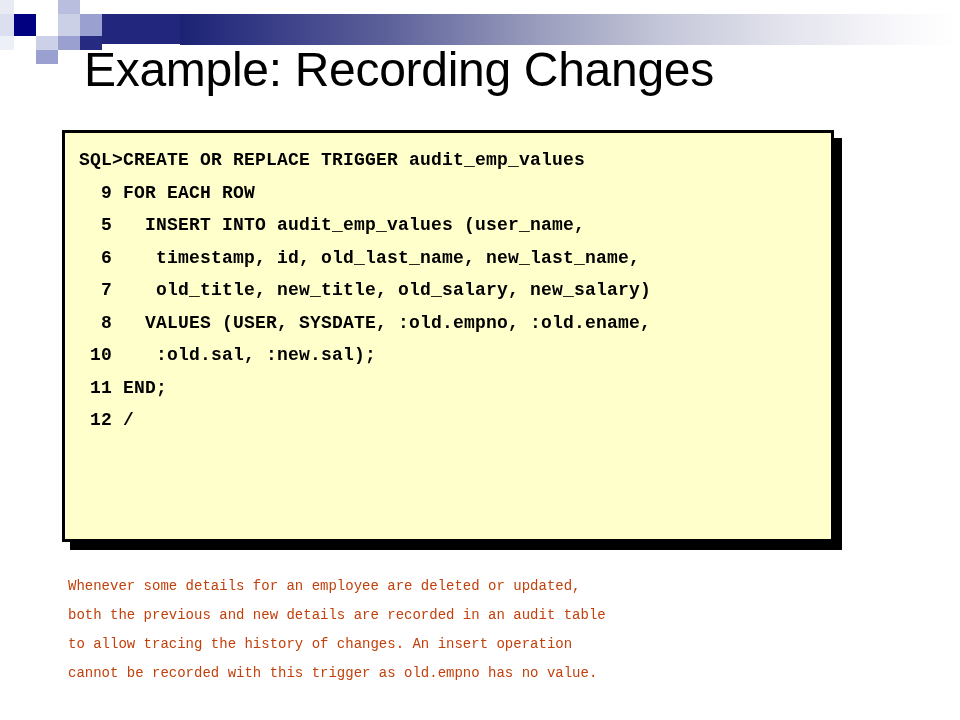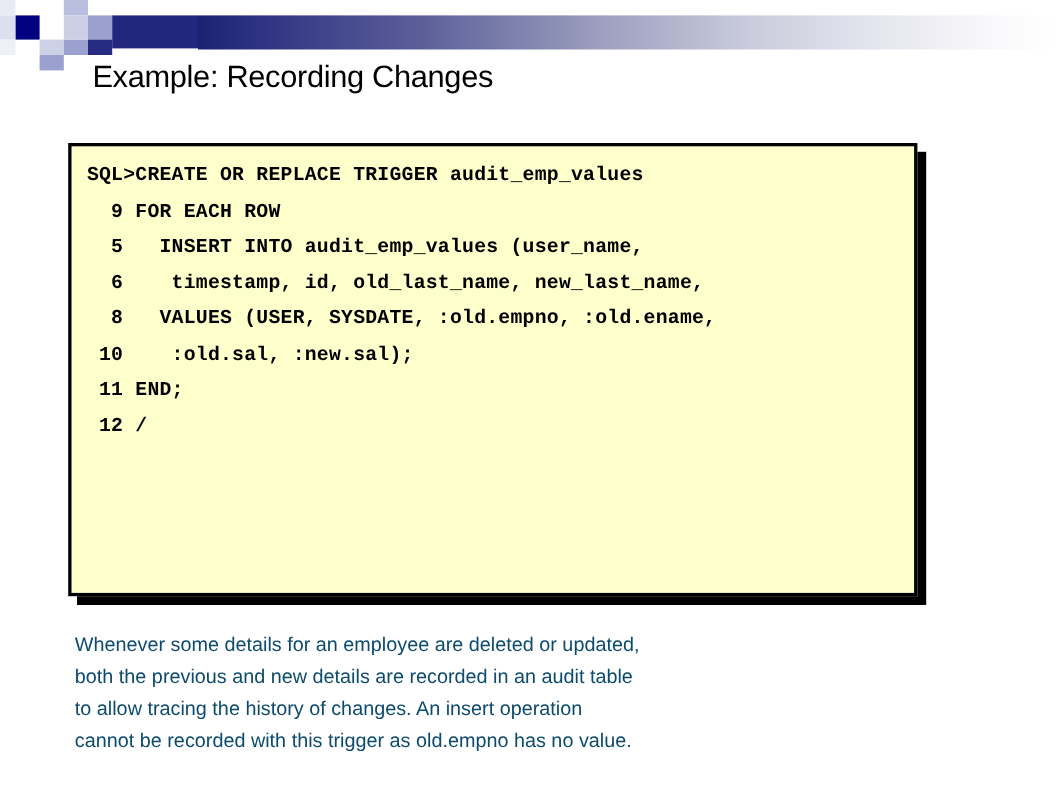--- a/index.html
+++ b/index.html
@@ -36,21 +36,21 @@
     height: 31px;
     background: linear-gradient(to right, #1c2273 0%, #2b3080 6%, #5b5f99 26%, #9a9dbd 46%, #c9cbdc 64%, #e6e7ef 80%, #f8f8fb 92%, #ffffff 100%);
   }
 
   
   #page-title {
     position: absolute;
     left: 84px;
     top: 44px;
     width: 840px;
-    font-size: 28px;
+    font-size: 48px;
     line-height: 52px;
     color: #000000;
     font-family: "Liberation Sans", sans-serif;
     font-weight: 400;
     letter-spacing: -0.3px;
     white-space: nowrap;
   }
 
   
   #code-shadow {
@@ -83,24 +83,24 @@
   }
 
   
   #body-text {
     position: absolute;
     left: 68px;
     top: 572px;
     width: 790px;
   }
   .body-line {
-    font-family: Liberation Sans, sans-serif;
-    font-size: 18px;
+    font-family: Liberation Mono, monospace;
+    font-size: 14px;
     line-height: 29px;
-    color: #0c4a6e;
+    color: #c2410c;
     white-space: pre;
   }
 
   
   #page-number {
     position: absolute;
     left: 872px;
     top: 681px;
     font-family: "Liberation Sans", sans-serif;
     font-size: 22px;
@@ -131,20 +131,21 @@
 <div id="header-bar"></div>
 
 <div id="page-title">Example: Recording Changes</div>
 
 <div id="code-shadow"></div>
 <div id="code-box">
     <div class="code-line">SQL&gt;CREATE OR REPLACE TRIGGER audit_emp_values</div>
     <div class="code-line">  9 FOR EACH ROW</div>
     <div class="code-line">  5   INSERT INTO audit_emp_values (user_name,</div>
     <div class="code-line">  6    timestamp, id, old_last_name, new_last_name,</div>
+    <div class="code-line">  7    old_title, new_title, old_salary, new_salary)</div>
     <div class="code-line">  8   VALUES (USER, SYSDATE, :old.empno, :old.ename,</div>
     <div class="code-line"> 10    :old.sal, :new.sal);</div>
     <div class="code-line"> 11 END;</div>
     <div class="code-line"> 12 /</div>
   </div>
 
 <div id="body-text">
     <div class="body-line">Whenever some details for an employee are deleted or updated,</div>
     <div class="body-line">both the previous and new details are recorded in an audit table</div>
     <div class="body-line">to allow tracing the history of changes. An insert operation</div>

